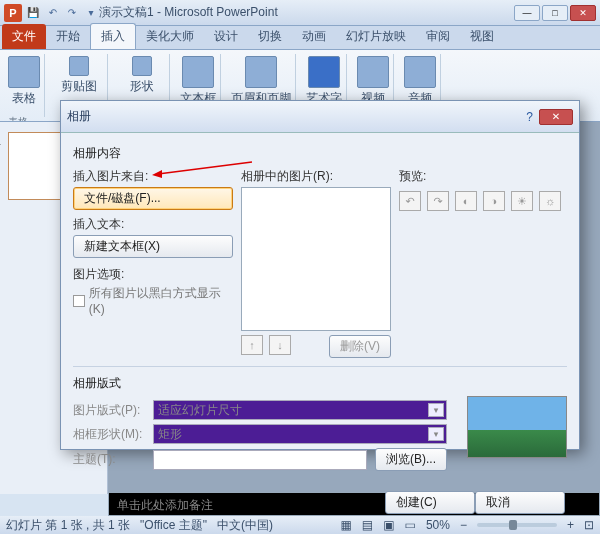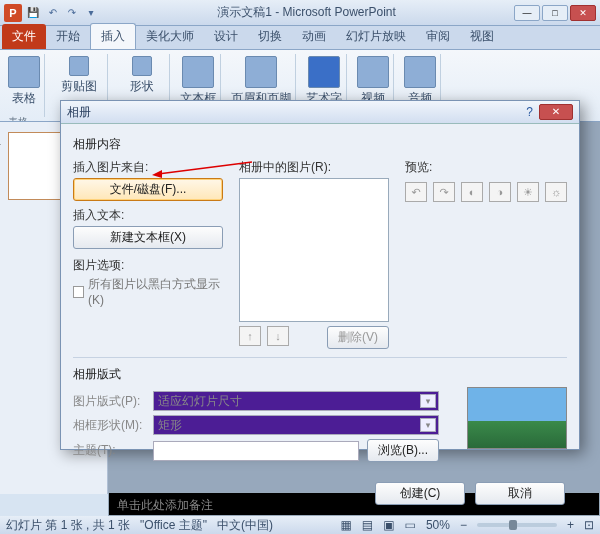--- a/index.html
+++ b/index.html
@@ -2,21 +2,21 @@
 <html><head>
 <meta charset="utf-8">
 <style>
 *{box-sizing:border-box;margin:0;padding:0;font-family:"Microsoft YaHei","SimSun",sans-serif;font-size:12px}
 body{background:#3a6ea5;width:600px;height:534px;position:relative;overflow:hidden}
 .app-window{position:absolute;top:0;left:0;width:600px;height:534px;background:#d7e4f2}
 .titlebar{height:26px;background:linear-gradient(#e6eef7,#cbd9ec);display:flex;align-items:center;padding:0 4px;border-bottom:1px solid #8ba6c7}
 .pp-icon{width:18px;height:18px;background:#d04a26;border-radius:2px;color:#fff;font-weight:bold;text-align:center;line-height:18px;font-size:11px;margin-right:4px}
 .qat{display:flex;gap:3px;align-items:center}
 .qat-btn{width:16px;height:16px;display:flex;align-items:center;justify-content:center;color:#4a6b99;font-size:10px}
-.title-text{flex:1;text-align:center;color:#3b506b;font-size:12px}
+.title-text{flex:1;text-align:left;color:#3b506b;font-size:12px}
 .win-controls{display:flex;gap:2px}
 .wc{width:26px;height:16px;border:1px solid #8ba6c7;background:#e6eef7;text-align:center;line-height:14px;font-size:9px;border-radius:2px}
 .wc.close{background:#c75050;color:#fff;border-color:#a03030}
 .tabs{height:24px;background:#cbd9ec;display:flex;align-items:flex-end;padding-left:2px;border-bottom:1px solid #8ba6c7}
 .tab{padding:4px 10px;color:#3b506b;font-size:12px;cursor:pointer}
 .tab.file{background:#c13a1a;color:#fff;border-radius:3px 3px 0 0}
 .tab.active{background:#f4f7fb;border:1px solid #8ba6c7;border-bottom:none;border-radius:3px 3px 0 0}
 .ribbon{height:72px;background:linear-gradient(#f4f7fb,#e4edf7);border-bottom:1px solid #8ba6c7;display:flex;padding:4px;gap:6px;overflow:hidden}
 .rgrp{display:flex;flex-direction:column;gap:8px;padding:2px 4px;border-right:1px solid #c0d0e0}
 .rbtn{display:flex;flex-direction:column;align-items:center;color:#3b506b;font-size:11px;gap:2px}
@@ -27,39 +27,39 @@
 .thumb-num{position:absolute;left:-14px;top:2px;font-size:11px;color:#555}
 .main-area{position:absolute;left:108px;top:122px;right:0;bottom:40px;background:#97a8bc}
 .notes-bar{position:absolute;left:108px;bottom:18px;right:0;height:24px;background:#000000;border:1px solid #9ab;padding:4px 8px;color:#888;font-size:12px}
 .status{position:absolute;left:0;bottom:0;right:0;height:18px;background:linear-gradient(#e6eef7,#cbd9ec);display:flex;align-items:center;padding:0 6px;font-size:11px;color:#3b506b;gap:10px}
 .status .spacer{flex:1}
 .zoom-slider{width:80px;height:4px;background:#bcd;border-radius:2px;position:relative}
 .zoom-thumb{position:absolute;left:40%;top:-3px;width:8px;height:10px;background:#789;border-radius:2px}
 
 .overlay{position:absolute;inset:0;background:rgba(0,0,0,0)}
 .dialog{position:absolute;left:60px;top:100px;width:520px;height:350px;background:#ebf0f7;border:1px solid #7a93b3;box-shadow:4px 4px 14px rgba(0,0,0,.4)}
-.dlg-title{height:23px;background:linear-gradient(#f0f5fb,#d2def0);display:flex;align-items:center;padding:0 6px;color:#2b4060;border-bottom:1px solid #9bb}
+.dlg-title{height:32px;background:linear-gradient(#f0f5fb,#d2def0);display:flex;align-items:center;padding:0 6px;color:#2b4060;border-bottom:1px solid #9bb}
 .dlg-title .spacer{flex:1}
 .dlg-close{width:34px;height:16px;background:#c75050;color:#fff;text-align:center;line-height:14px;border:1px solid #a03030;border-radius:2px;font-size:10px}
 .dlg-body{padding:8px 12px;color:#333}
 .fieldset-label{font-size:12px;margin:4px 0;color:#222}
-.row{display:flex;gap:16px}
+.row{display:flex;gap:8px}
 .col{display:flex;flex-direction:column}
-.btn{background:linear-gradient(#fdfdfd,#e5e9ef);border:1px solid #8a9db5;border-radius:3px;padding:2px 10px;font-size:12px;color:#222;min-width:90px;text-align:center}
+.btn{background:linear-gradient(#fdfdfd,#e5e9ef);border:1px solid #8a9db5;border-radius:3px;padding:2px 10px;font-size:12px;color:#222;min-width:90px;text-align:left}
 .btn.hl{border:1px solid #c97a16;box-shadow:0 0 0 1px #ffd27a inset;background:linear-gradient(#fff7e8,#ffe7b8)}
 .listbox{background:#fff;border:1px solid #9ab;width:150px;height:144px}
 .preview-box{background:#fff;border:1px solid #9ab;width:150px;height:144px;display:flex;align-items:center;justify-content:center;color:#333;text-align:center;font-size:12px;padding:6px}
 .small-btn{width:22px;height:20px;border:1px solid #aaa;background:#f4f4f4;color:#999;text-align:center;line-height:18px;font-size:11px}
 .hr{height:1px;background:#c6d2e2;margin:8px 0}
 .form-row{display:flex;align-items:center;gap:8px;margin:4px 0}
 .form-row label{width:72px;color:#888;font-size:12px}
 .combo{flex:1;height:20px;border:1px solid #aab;background:#4c1d95;display:flex;align-items:center;padding:0 4px;color:#888;font-size:12px;position:relative}
 .combo .dd{position:absolute;right:2px;top:2px;width:16px;height:14px;border:1px solid #aab;background:#eef;text-align:center;line-height:12px;font-size:9px}
 .thumb-pic{width:100px;height:62px;background:linear-gradient(#6fb3e8 0%,#6fb3e8 55%,#3a8a4a 55%,#2a6a3a 100%);border:1px solid #888;margin-left:12px}
-.dlg-footer{display:flex;justify-content:flex-end;gap:10px;padding:8px 14px}
+.dlg-footer{display:flex;justify-content:flex-end;padding:8px 14px}
 .chk{display:flex;align-items:center;gap:4px;color:#777;font-size:12px}
 .chk .box{width:12px;height:12px;border:1px solid #999;background:#fff}
 .arrow-annot{position:absolute;left:152px;top:160px;width:105px;height:18px;pointer-events:none}
 .arrow-annot svg{width:100%;height:100%}
 .sublabel{font-size:12px;margin:2px 0 2px 0}
 .btnrow{display:flex;gap:6px;margin-top:4px}
 .col1{width:160px}
 </style>
 </head>
 <body>

